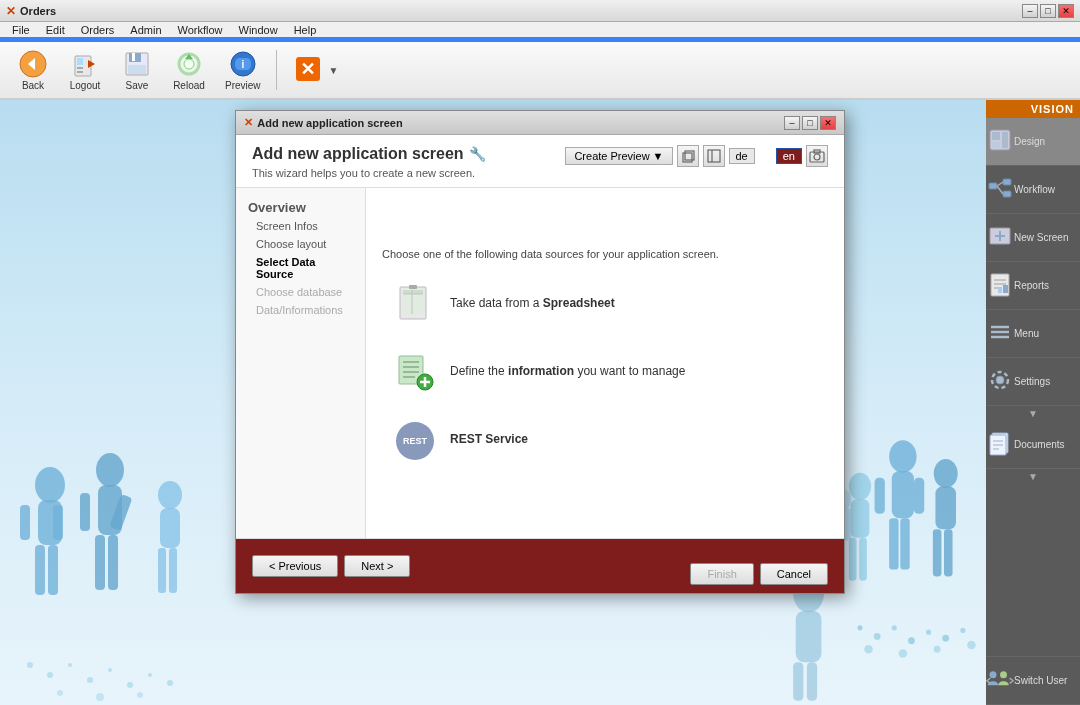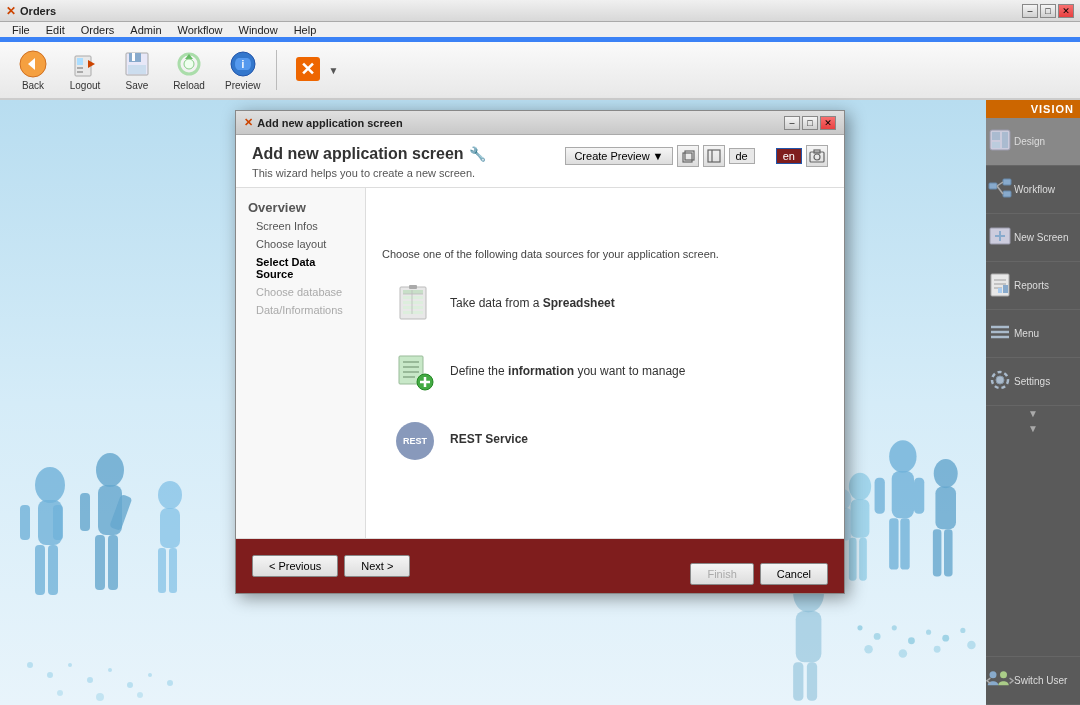--- a/index.html
+++ b/index.html
@@ -462,20 +462,32 @@
       <div class="sidebar-btn-icon">
         <svg width="26" height="26" viewBox="0 0 26 26">
           <circle cx="13" cy="13" r="4" fill="#aabbcc" stroke="#8899aa" stroke-width="1"></circle>
           <circle cx="13" cy="13" r="8" fill="none" stroke="#aabbcc" stroke-width="2.5" stroke-dasharray="4,3"></circle>
         </svg>
       </div>
       <span class="sidebar-btn-label">Settings</span>
     </div>
     <div style="font-size:10px;color:#aaa;text-align:center;padding:2px;">▼</div>
 
+    <div class="sidebar-btn">
+      <div class="sidebar-btn-icon">
+        <svg width="26" height="26" viewBox="0 0 26 26">
+          <rect x="5" y="3" width="16" height="20" rx="1" fill="#ddeeff" stroke="#99aacc" stroke-width="1"></rect>
+          <rect x="3" y="5" width="16" height="20" rx="1" fill="#eef4ff" stroke="#99aacc" stroke-width="1"></rect>
+          <line x1="6" y1="11" x2="16" y2="11" stroke="#aabbcc" stroke-width="1.2"></line>
+          <line x1="6" y1="15" x2="16" y2="15" stroke="#aabbcc" stroke-width="1.2"></line>
+          <line x1="6" y1="19" x2="12" y2="19" stroke="#aabbcc" stroke-width="1.2"></line>
+        </svg>
+      </div>
+      <span class="sidebar-btn-label">Documents</span>
+    </div>
     <div style="font-size:10px;color:#aaa;text-align:center;padding:2px;">▼</div>
 
     <div style="flex:1;"></div>
 
     <div class="sidebar-btn" style="border-top:1px solid #666;">
       <div class="sidebar-btn-icon">
         <svg width="32" height="22" viewBox="0 0 32 22">
 
           <circle cx="8" cy="6" r="4" fill="#88aacc"></circle>
           <path d="M2 18 C2 12 14 12 14 18" fill="#88aacc"></path>

